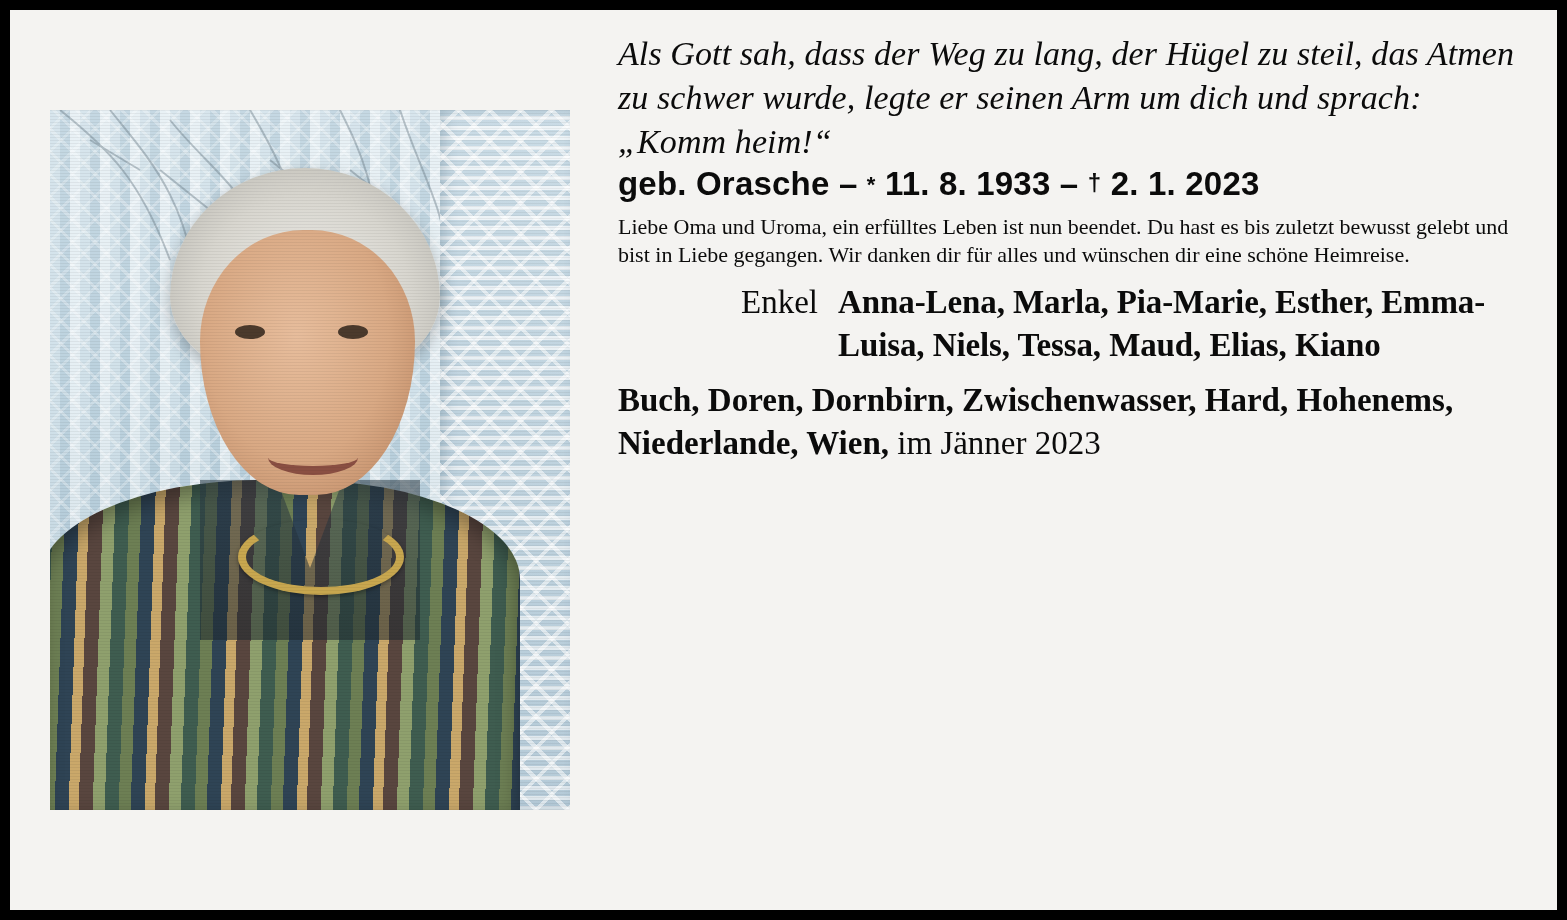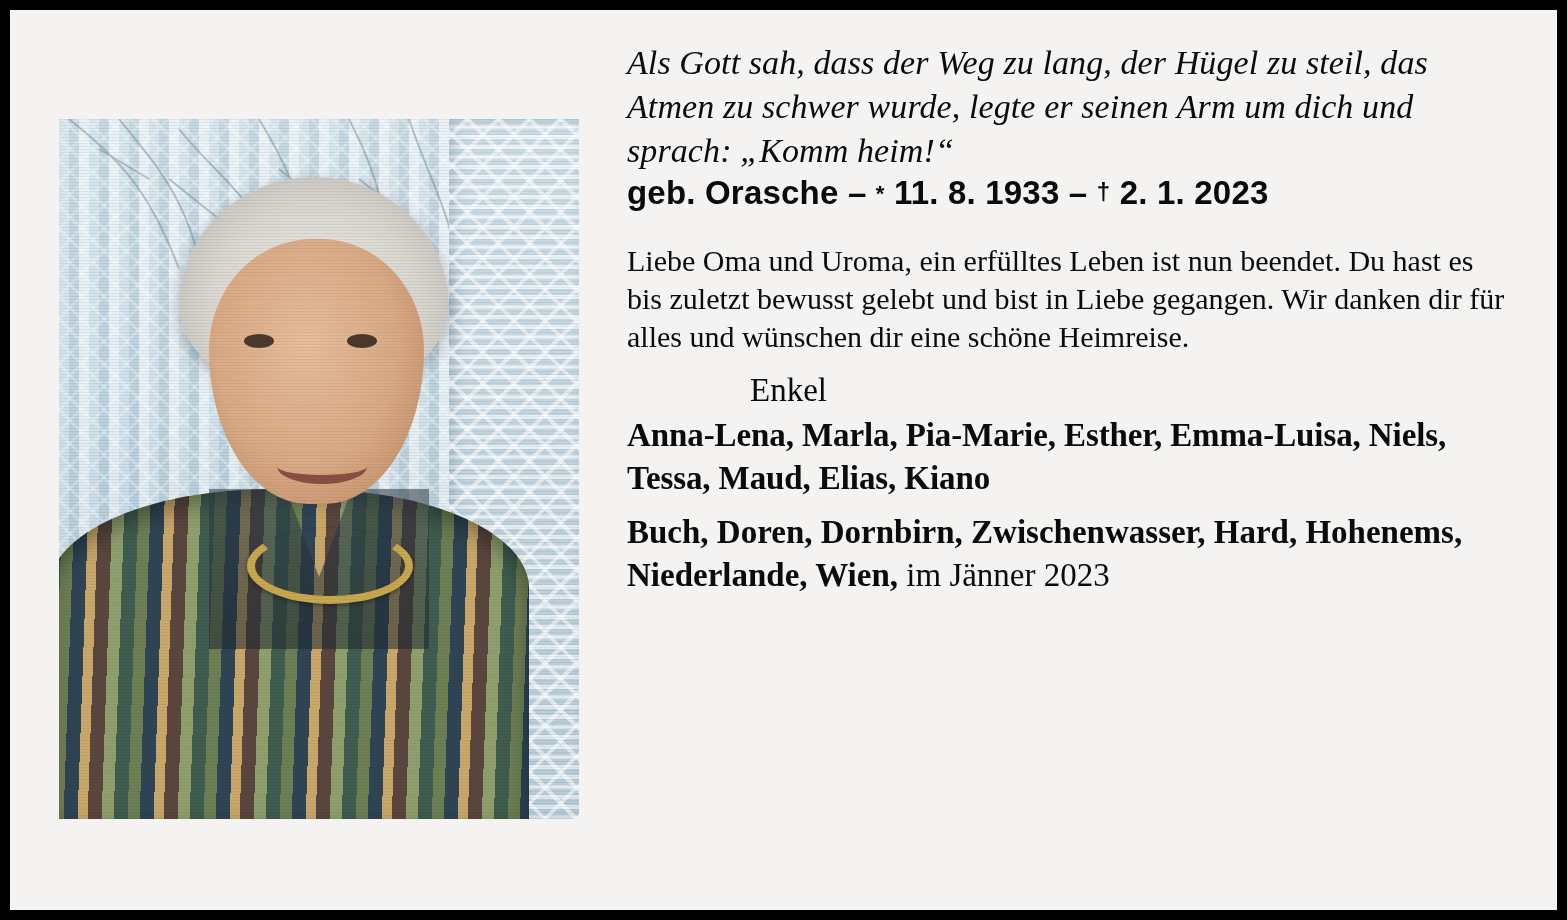--- a/index.html
+++ b/index.html
@@ -21,21 +21,21 @@
     background: #000000;
     padding: 10px;
   }
   .inner {
     box-sizing: border-box;
     width: 100%;
     height: 100%;
     background: #f4f3f1;
     display: flex;
     flex-direction: row;
-    padding: 9px;
+    padding: 0;
   }
   
   .photo-col {
     width: 600px;
     flex: 0 0 600px;
     display: flex;
     align-items: flex-start;
     justify-content: center;
     padding-top: 100px;
   }
@@ -191,28 +191,27 @@
   .dates {
     font-family: Liberation Sans, sans-serif;
     font-weight: bold;
     font-size: 33px;
     margin-top: 0;
     letter-spacing: .2px;
   }
   .dagger { font-size: 24px; vertical-align: 4px; }
   .star { font-size: 22px; vertical-align: 3px; }
   .message {
-    font-size: 30px;
+    font-size: 22px;
     line-height: 1.28;
-    margin-top: 30px;
+    margin-top: 10px;
   }
   .rel-block {
     margin-top: 12px;
     display: flex;
-    flex-direction: column;
     gap: 2px;
   }
   .rel-row {
     display: flex;
     align-items: flex-start;
   }
   .rel-label {
     flex: 0 0 200px;
     text-align: right;
     padding-right: 18px;

